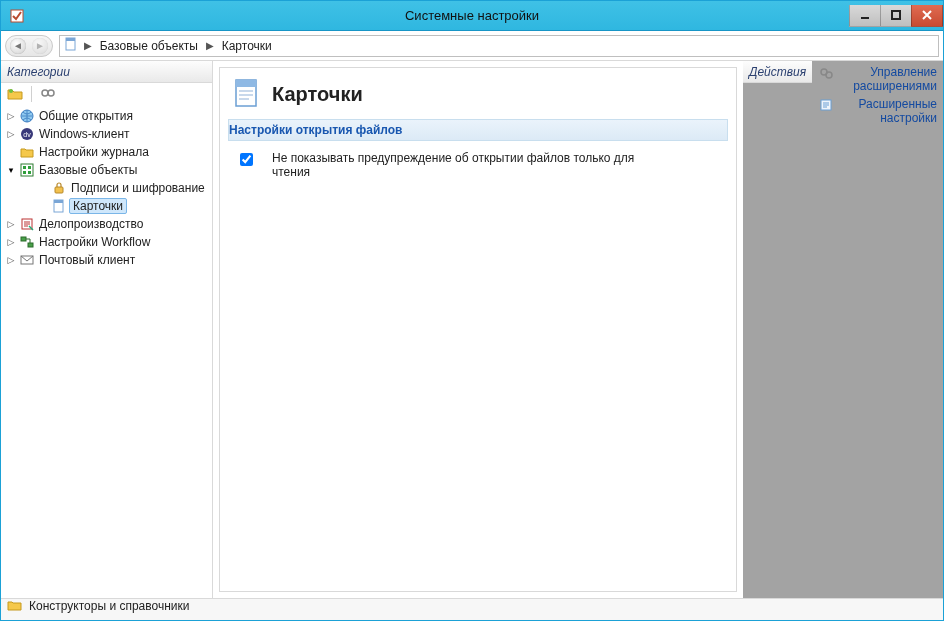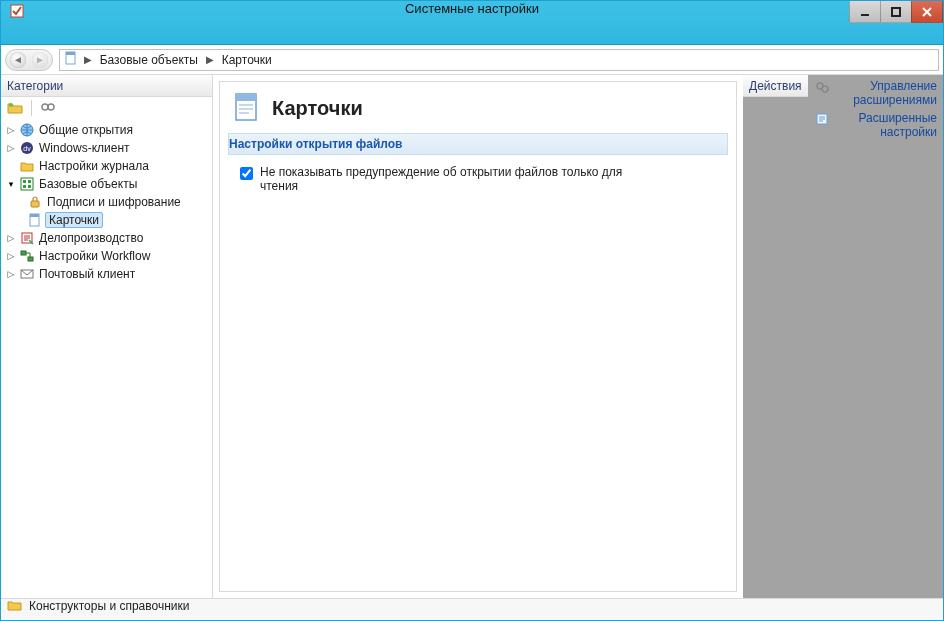--- a/index.html
+++ b/index.html
@@ -8,23 +8,23 @@
 
   .window {
     width: 944px; height: 621px;
     border: 1px solid #1ba1d6;
     display: flex; flex-direction: column;
     background: #fff;
   }
 
   
   .titlebar {
-    height: 44px;
+    height: 30px;
     background: linear-gradient(#3fc1e6, #2fb7e0);
-    display: flex; align-items: flex-start;
+    display: flex; align-items: center;
     border-bottom: 1px solid #1795c6;
     position: relative;
   }
   .titlebar .sysicon {
     width: 20px; height: 20px; margin-left: 6px;
     display: flex; align-items: center; justify-content: center;
   }
   .titlebar .title {
     position: absolute; left: 0; right: 0; text-align: center;
     font-size: 13px; color: #111;
@@ -87,21 +87,21 @@
     border-right: 1px solid #d9d9d9;
     display: flex; flex-direction: column;
     background: #fff;
   }
   .panel-header {
     height: 22px;
     background: linear-gradient(#fdfdfd,#e9e9e9);
     border-bottom: 1px solid #d9d9d9;
     display: flex; align-items: center;
     padding: 0 6px;
-    font-size: 12px; color: #2a3f6f;
+    font-size: 12px; color: #2a3f6f; font-style: italic;
   }
   .left-toolbar {
     height: 22px; display: flex; align-items: center; gap: 8px;
     padding: 0 6px;
   }
   .sep-vert { width:1px; height:16px; background:#d0d0d0; }
 
   .tree { flex: 1; overflow: auto; padding: 2px 0; }
   .tree-item {
     display: flex; align-items: center;
@@ -110,42 +110,42 @@
     white-space: nowrap;
   }
   .tree-item .twisty { width: 12px; text-align: center; color: #555; font-size: 9px; }
   .tree-item .twisty.open { color: #000; }
   .tree-item .icon-slot { width: 16px; height: 16px; display:flex;align-items:center;justify-content:center; }
   .tree-item .label { padding: 0 2px; }
   .tree-item.selected .label {
     background: #cfe7fb; border: 1px solid #7ab6e8; border-radius: 2px;
     padding: 0 3px; height: 16px; line-height: 14px;
   }
-  .indent-1 { padding-left: 12px; }
+  .indent-1 { padding-left: 36px; }
 
   
   .center-panel {
     flex: 1; display: flex; flex-direction: column;
     border-right: 1px solid #d9d9d9;
     padding: 8px;
     background: #fff;
     margin:6px;
     border:1px solid #d9d9d9;
   }
   .center-heading { display:flex; align-items:center; gap:10px; margin: 2px 0 8px 4px; }
   .center-heading .title-text { font-size: 20px; font-weight: 600; color:#222; }
   .section-bar {
     background: linear-gradient(#eaf3fb,#dceaf6);
     border: 1px solid #c8deee;
     color: #1957b0;
     font-weight: 600;
     padding: 3px 0;
     font-size: 12px;
   }
-  .section-body { padding: 10px 8px; display:flex; gap:4px; align-items:flex-start; }
+  .section-body { padding: 10px 8px; display:flex; gap:16px; align-items:flex-start; }
   .section-body input[type=checkbox]{ margin-top:2px; }
   .section-body .cb-label { max-width: 400px; }
 
   
   .right-panel {
     width: 200px;
     display: flex; flex-direction: row;
     background: #a3a3a3;
   }
   .action-list { padding: 4px 6px; display:flex; flex-direction:column; gap:4px; }

